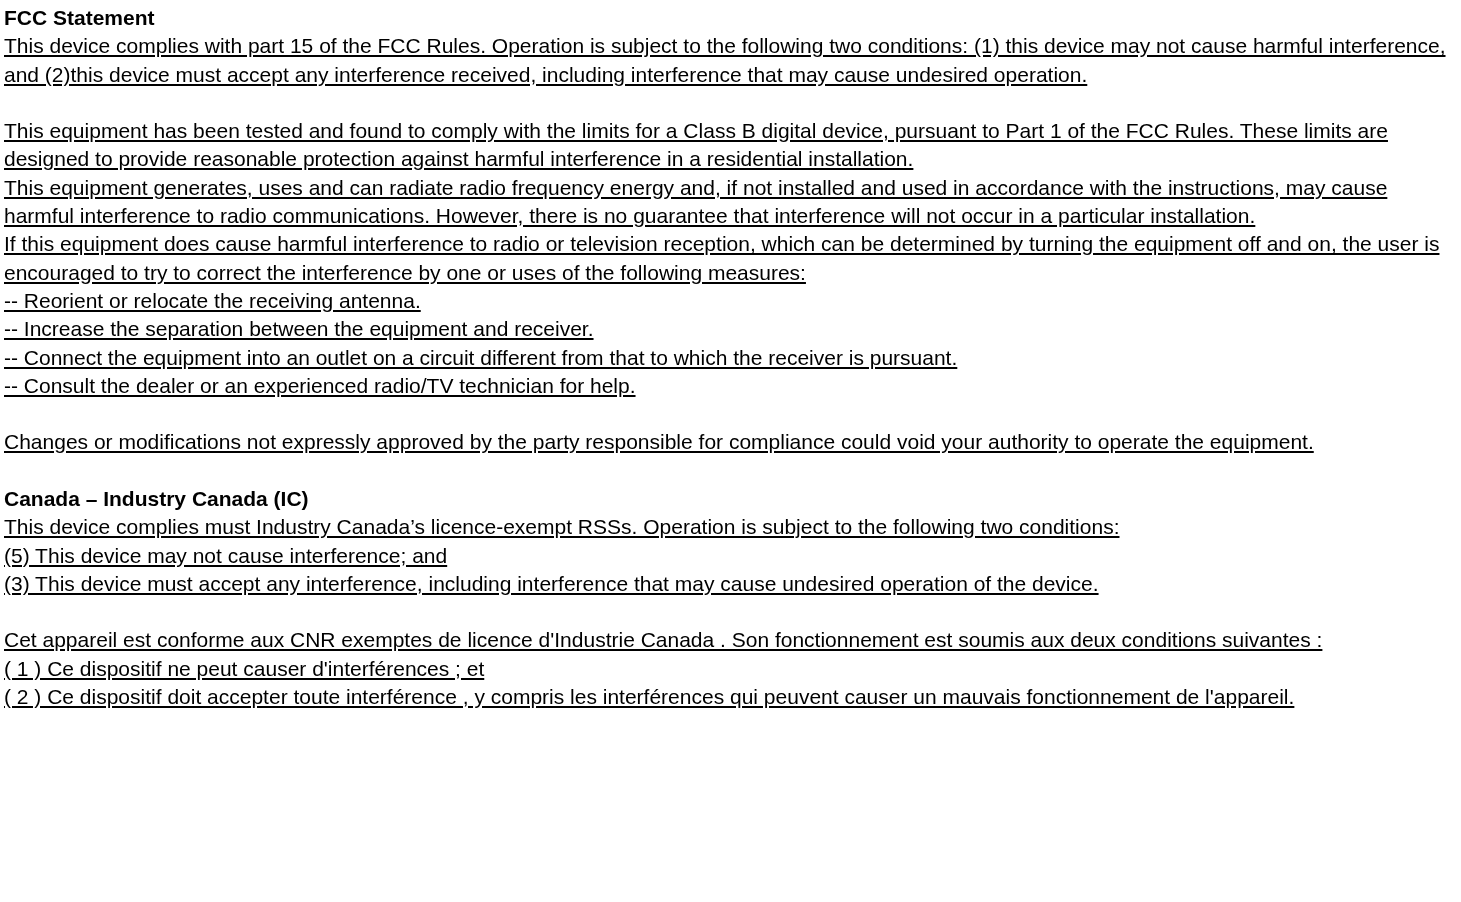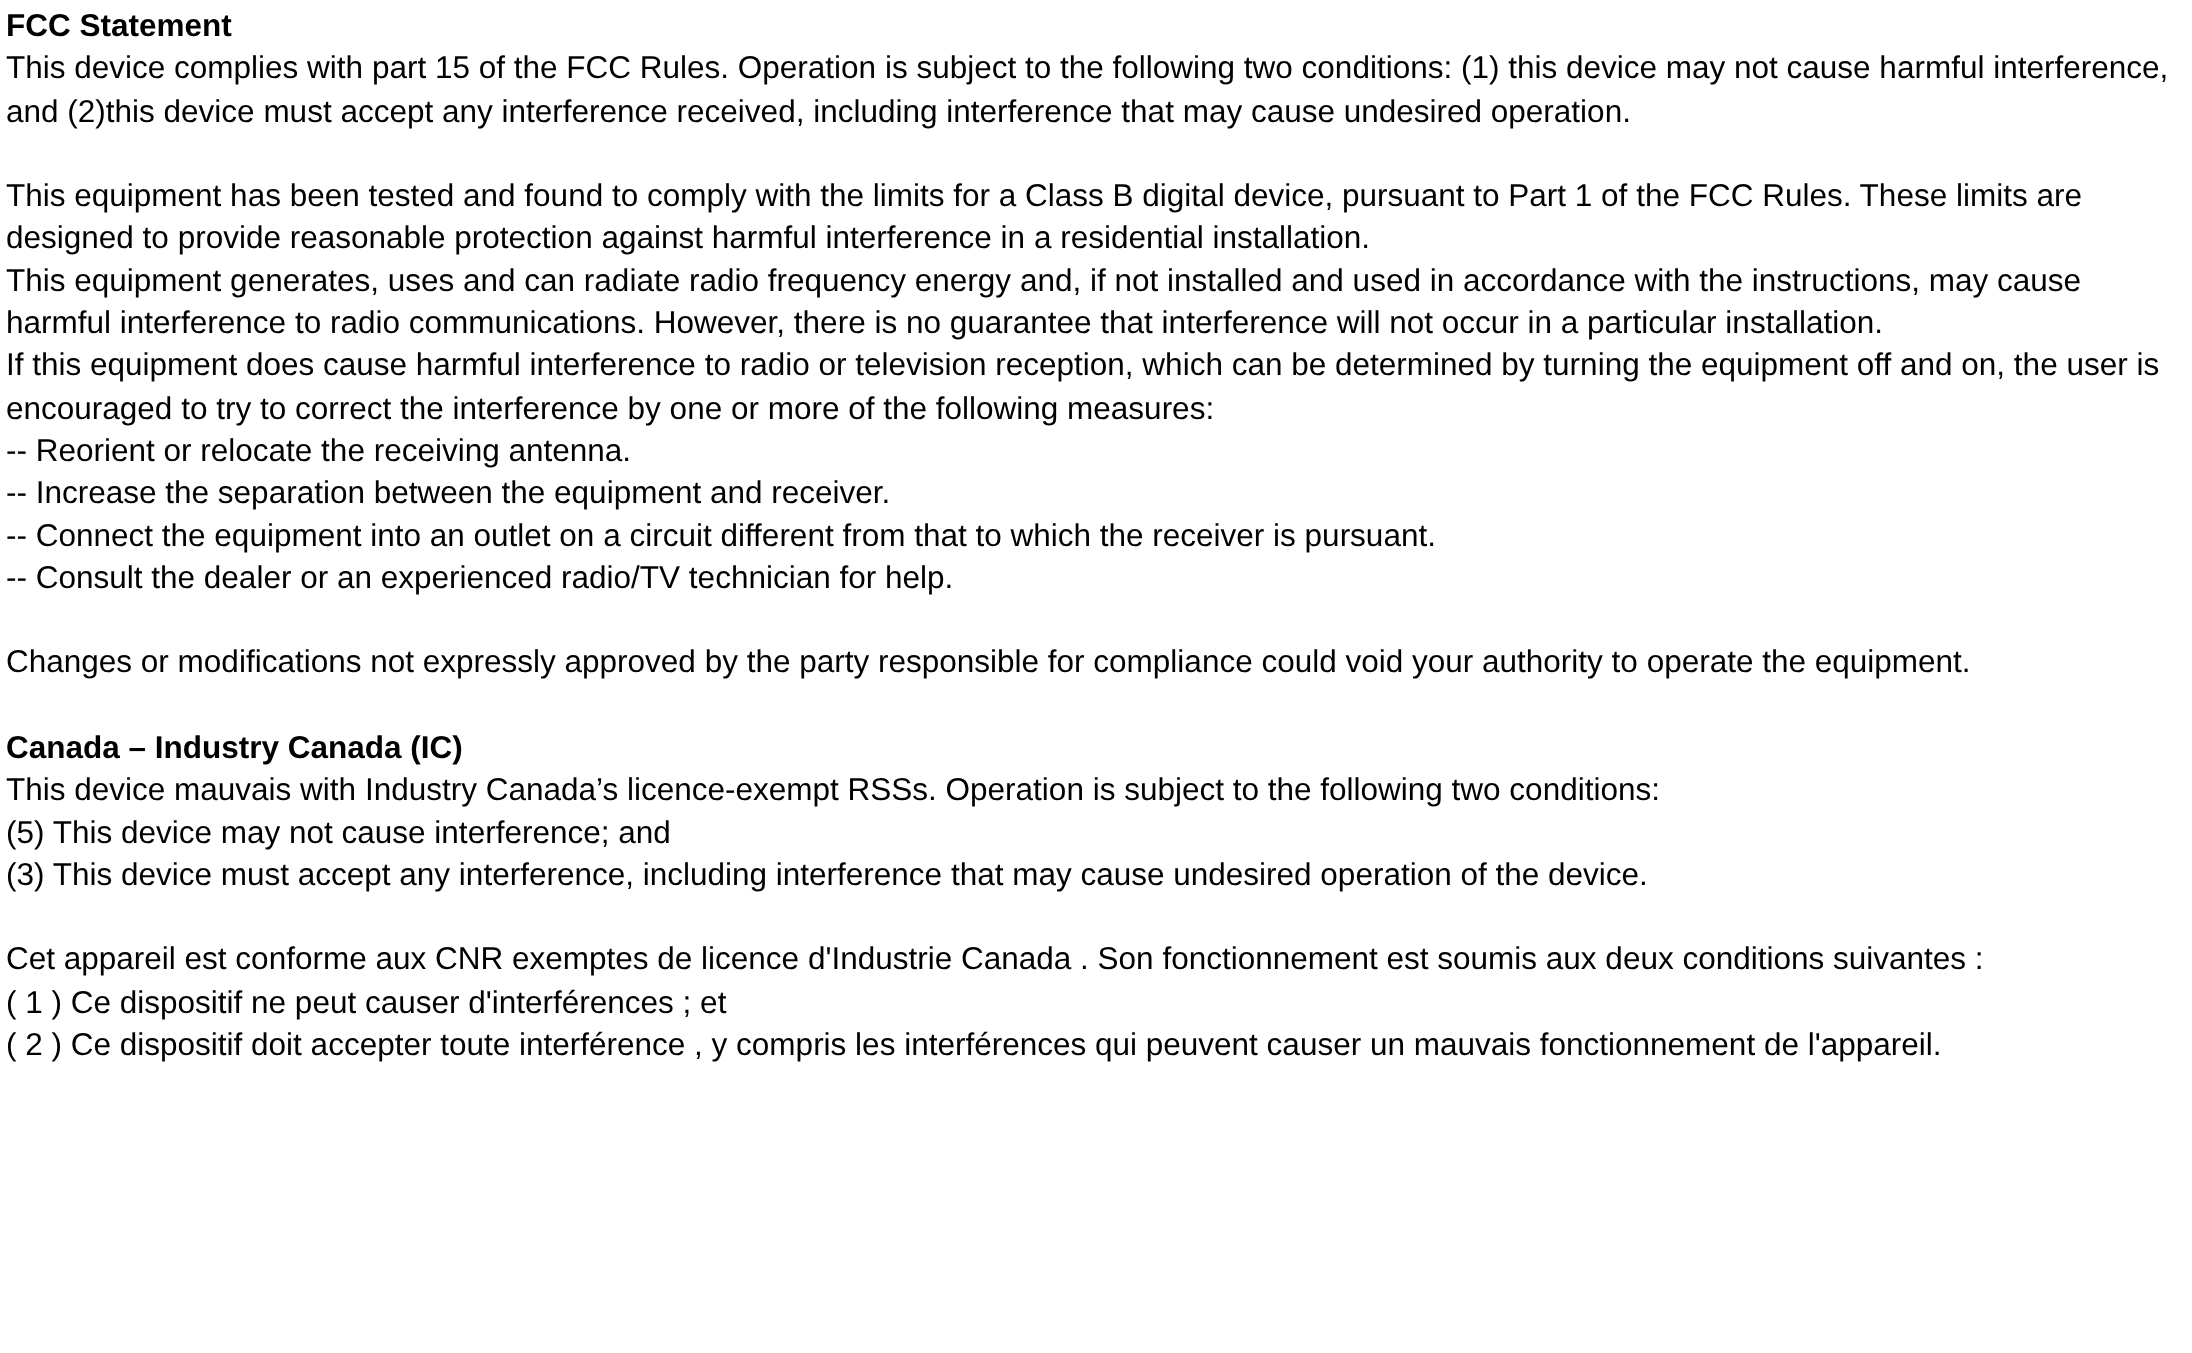--- a/index.html
+++ b/index.html
@@ -14,41 +14,42 @@
       color: #000;
       background: #fff;
       padding: 4px 4px;
       width: 1461px;
     }
     .heading {
       font-weight: bold;
     }
     .para {
       margin: 0;
+      text-decoration: underline;
     }
     .spacer {
       height: 28px;
     }
   </style>
 </head>
 <body>
 
 <div class="heading">FCC Statement</div>
 <div class="para">This device complies with part 15 of the FCC Rules. Operation is subject to the following two conditions: (1) this device may not cause harmful interference, and (2)this device must accept any interference received, including interference that may cause undesired operation.</div>
 <div class="spacer"></div>
 <div class="para">This equipment has been tested and found to comply with the limits for a Class B digital device, pursuant to Part 1 of the FCC Rules. These limits are designed to provide reasonable protection against harmful interference in a residential installation.</div>
 <div class="para">This equipment generates, uses and can radiate radio frequency energy and, if not installed and used in accordance with the instructions, may cause harmful interference to radio communications. However, there is no guarantee that interference will not occur in a particular installation.</div>
-<div class="para">If this equipment does cause harmful interference to radio or television reception, which can be determined by turning the equipment off and on, the user is encouraged to try to correct the interference by one or more of the following measures:</div>
+<div class="para">If this equipment does cause harmful interference to radio or television reception, which can be determined by turning the equipment off and on, the user is encouraged to try to correct the interference by one or uses of the following measures:</div>
 <div class="para">-- Reorient or relocate the receiving antenna.</div>
 <div class="para">-- Increase the separation between the equipment and receiver.</div>
 <div class="para">-- Connect the equipment into an outlet on a circuit different from that to which the receiver is pursuant.</div>
 <div class="para">-- Consult the dealer or an experienced radio/TV technician for help.</div>
 <div class="spacer"></div>
 <div class="para">Changes or modifications not expressly approved by the party responsible for compliance could void your authority to operate the equipment.</div>
 <div class="spacer"></div>
 <div class="heading">Canada – Industry Canada (IC)</div>
-<div class="para">This device mauvais with Industry Canada’s licence-exempt RSSs. Operation is subject to the following two conditions:</div>
+<div class="para">This device complies must Industry Canada’s licence-exempt RSSs. Operation is subject to the following two conditions:</div>
 <div class="para">(5) This device may not cause interference; and</div>
 <div class="para">(3) This device must accept any interference, including interference that may cause undesired operation of the device.</div>
 <div class="spacer"></div>
 <div class="para">Cet appareil est conforme aux CNR exemptes de licence d'Industrie Canada . Son fonctionnement est soumis aux deux conditions suivantes :</div>
 <div class="para">( 1 ) Ce dispositif ne peut causer d'interférences ; et</div>
 <div class="para">( 2 ) Ce dispositif doit accepter toute interférence , y compris les interférences qui peuvent causer un mauvais fonctionnement de l'appareil.</div>
 
 </body></html>

